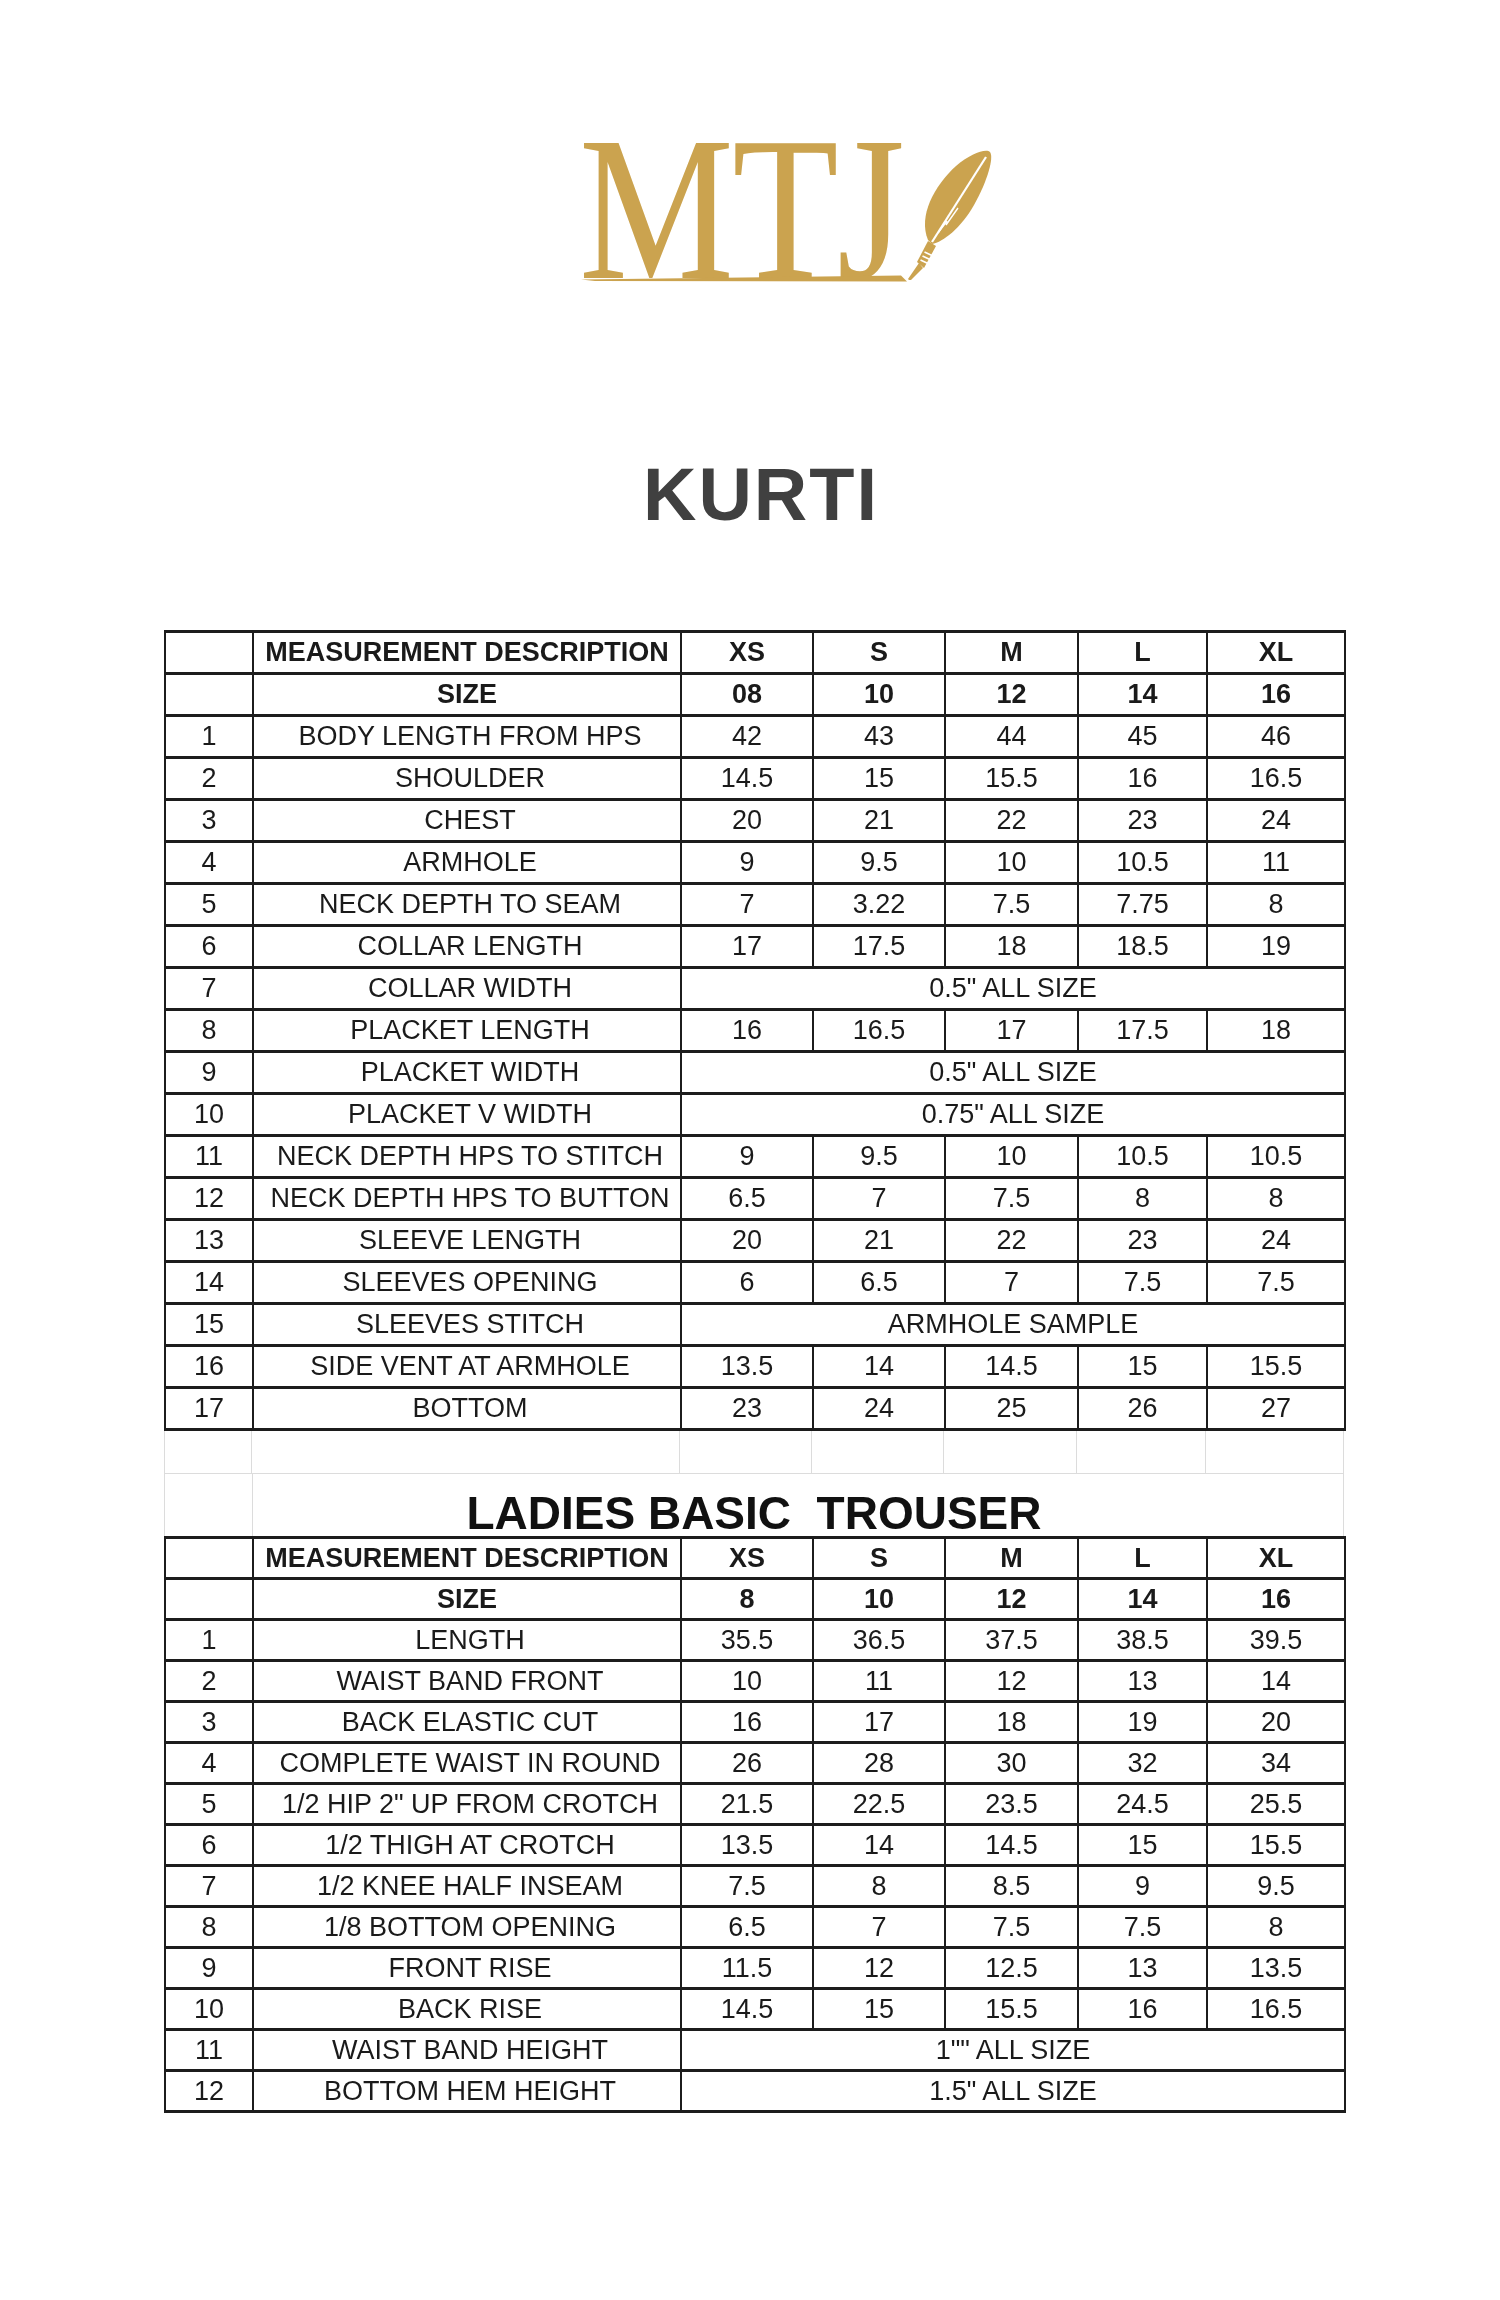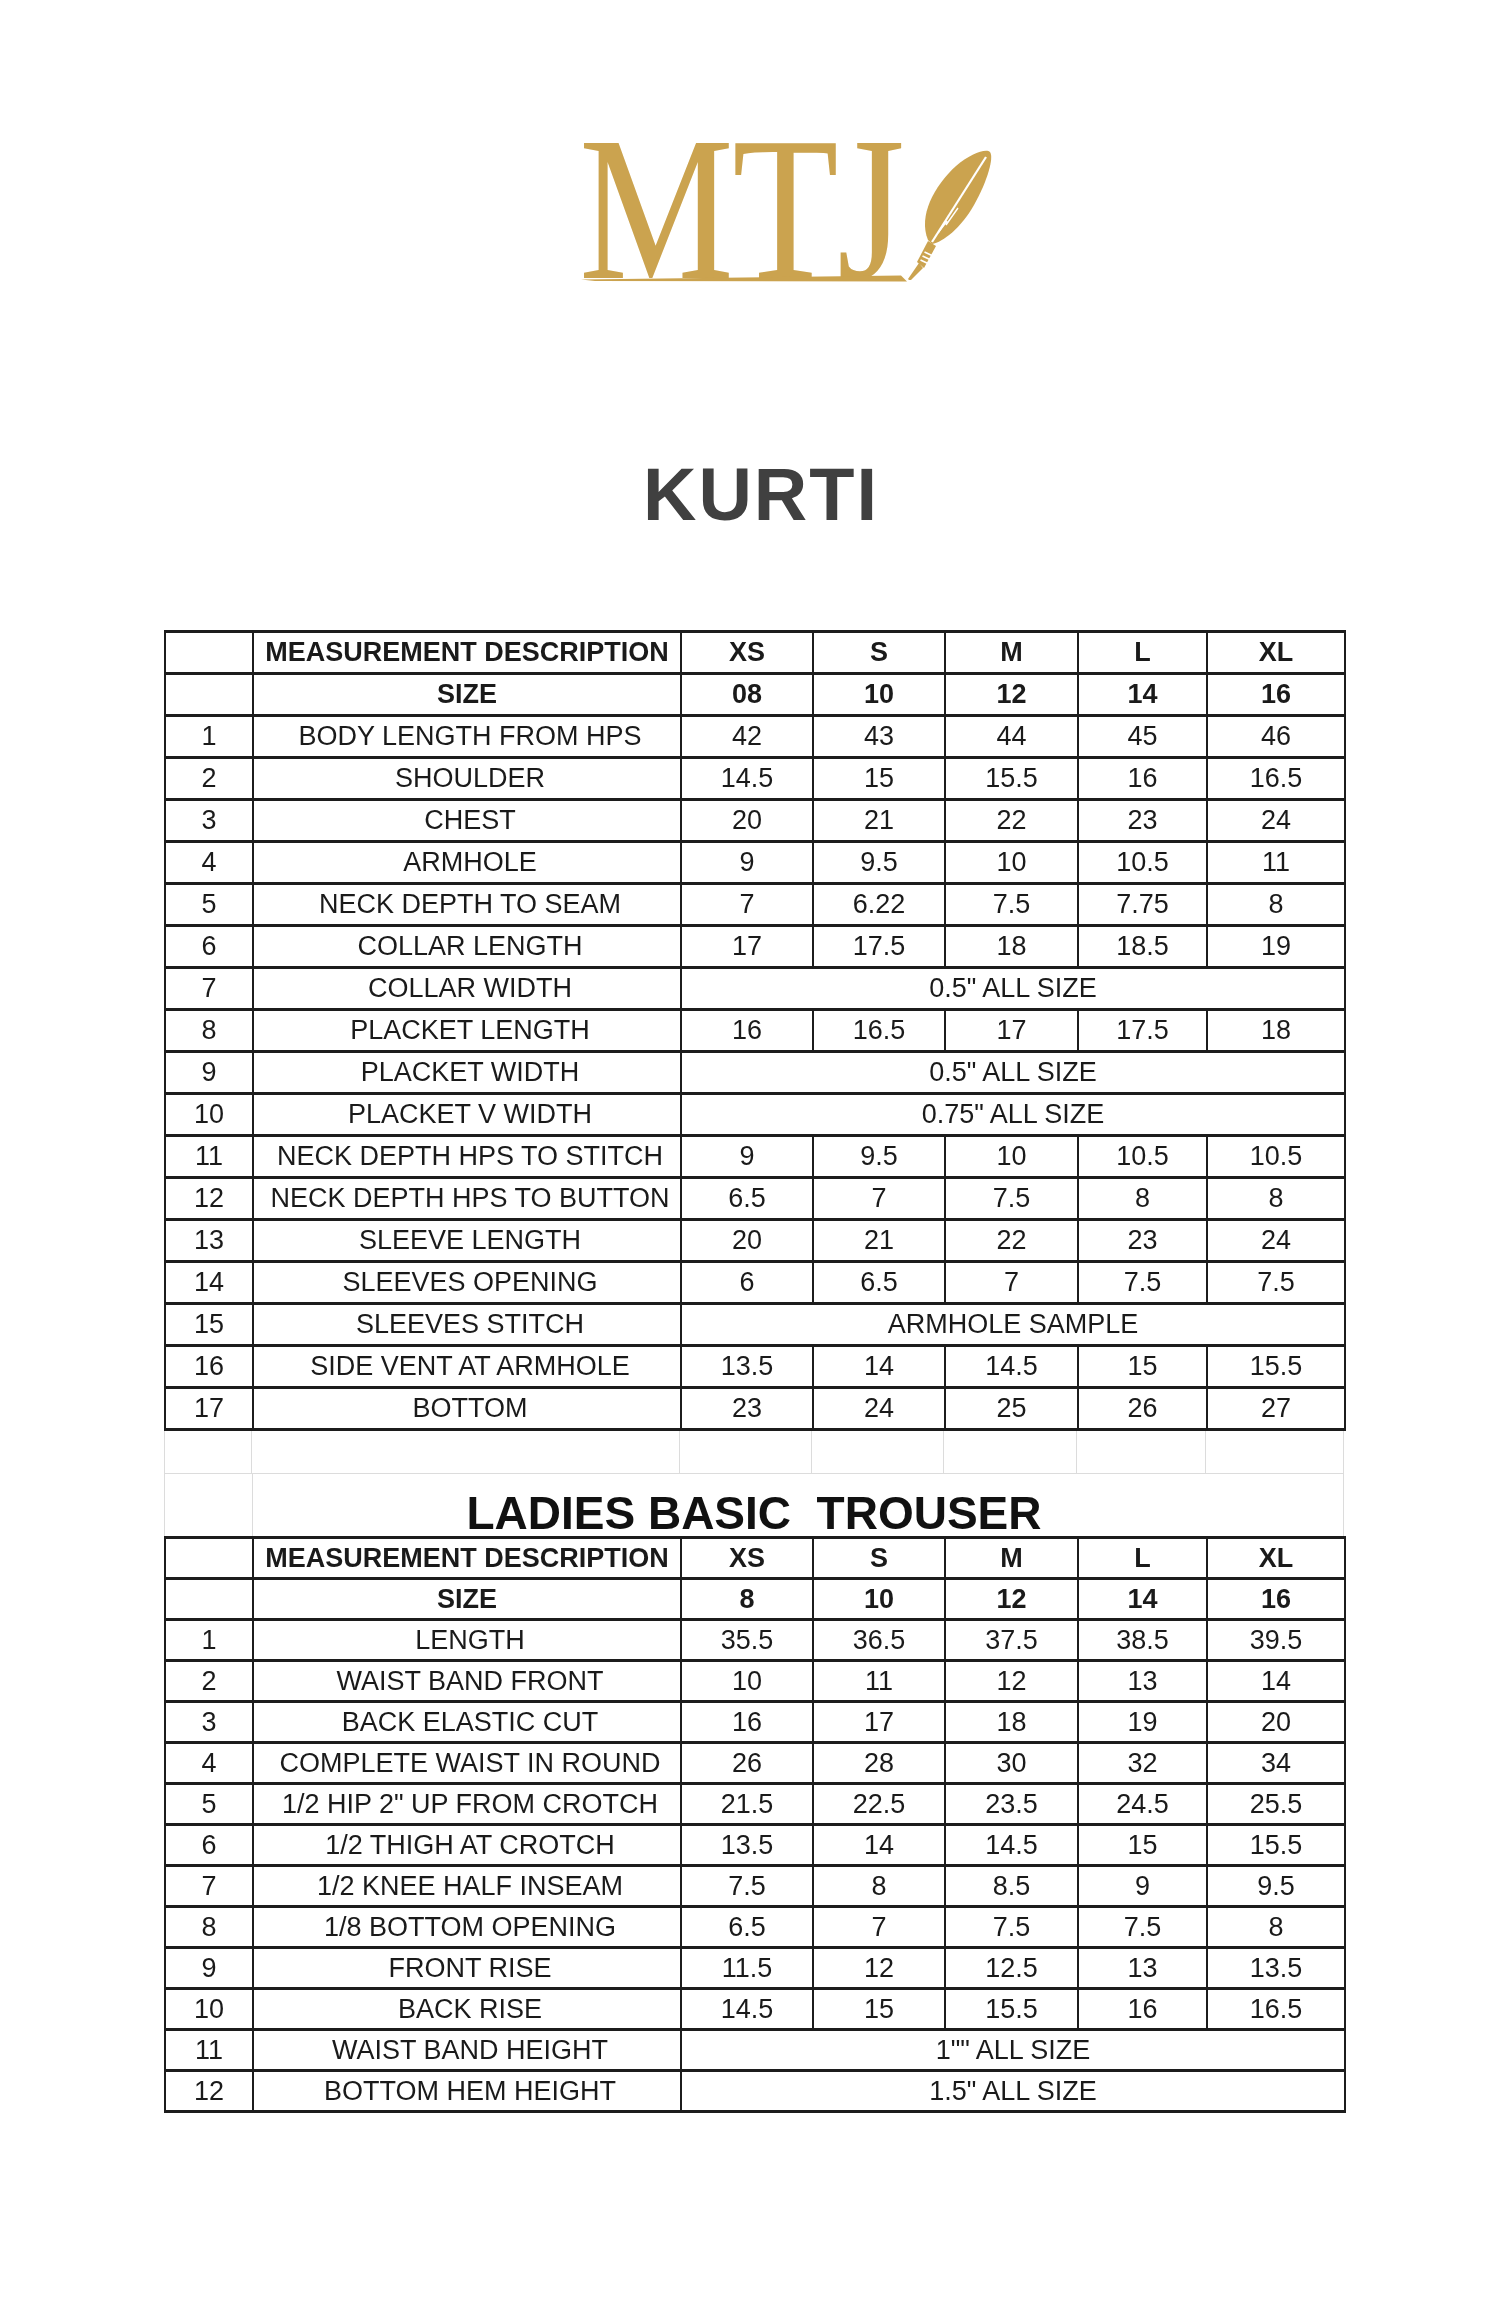--- a/index.html
+++ b/index.html
@@ -148,21 +148,21 @@
             <td>9</td>
             <td>9.5</td>
             <td>10</td>
             <td>10.5</td>
             <td>11</td>
           </tr>
           <tr>
             <td>5</td>
             <td class="desc">NECK DEPTH TO SEAM</td>
             <td>7</td>
-            <td>6.22</td>
+            <td>3.22</td>
             <td>7.5</td>
             <td>7.75</td>
             <td>8</td>
           </tr>
           <tr>
             <td>6</td>
             <td class="desc">COLLAR LENGTH</td>
             <td>17</td>
             <td>17.5</td>
             <td>18</td>

